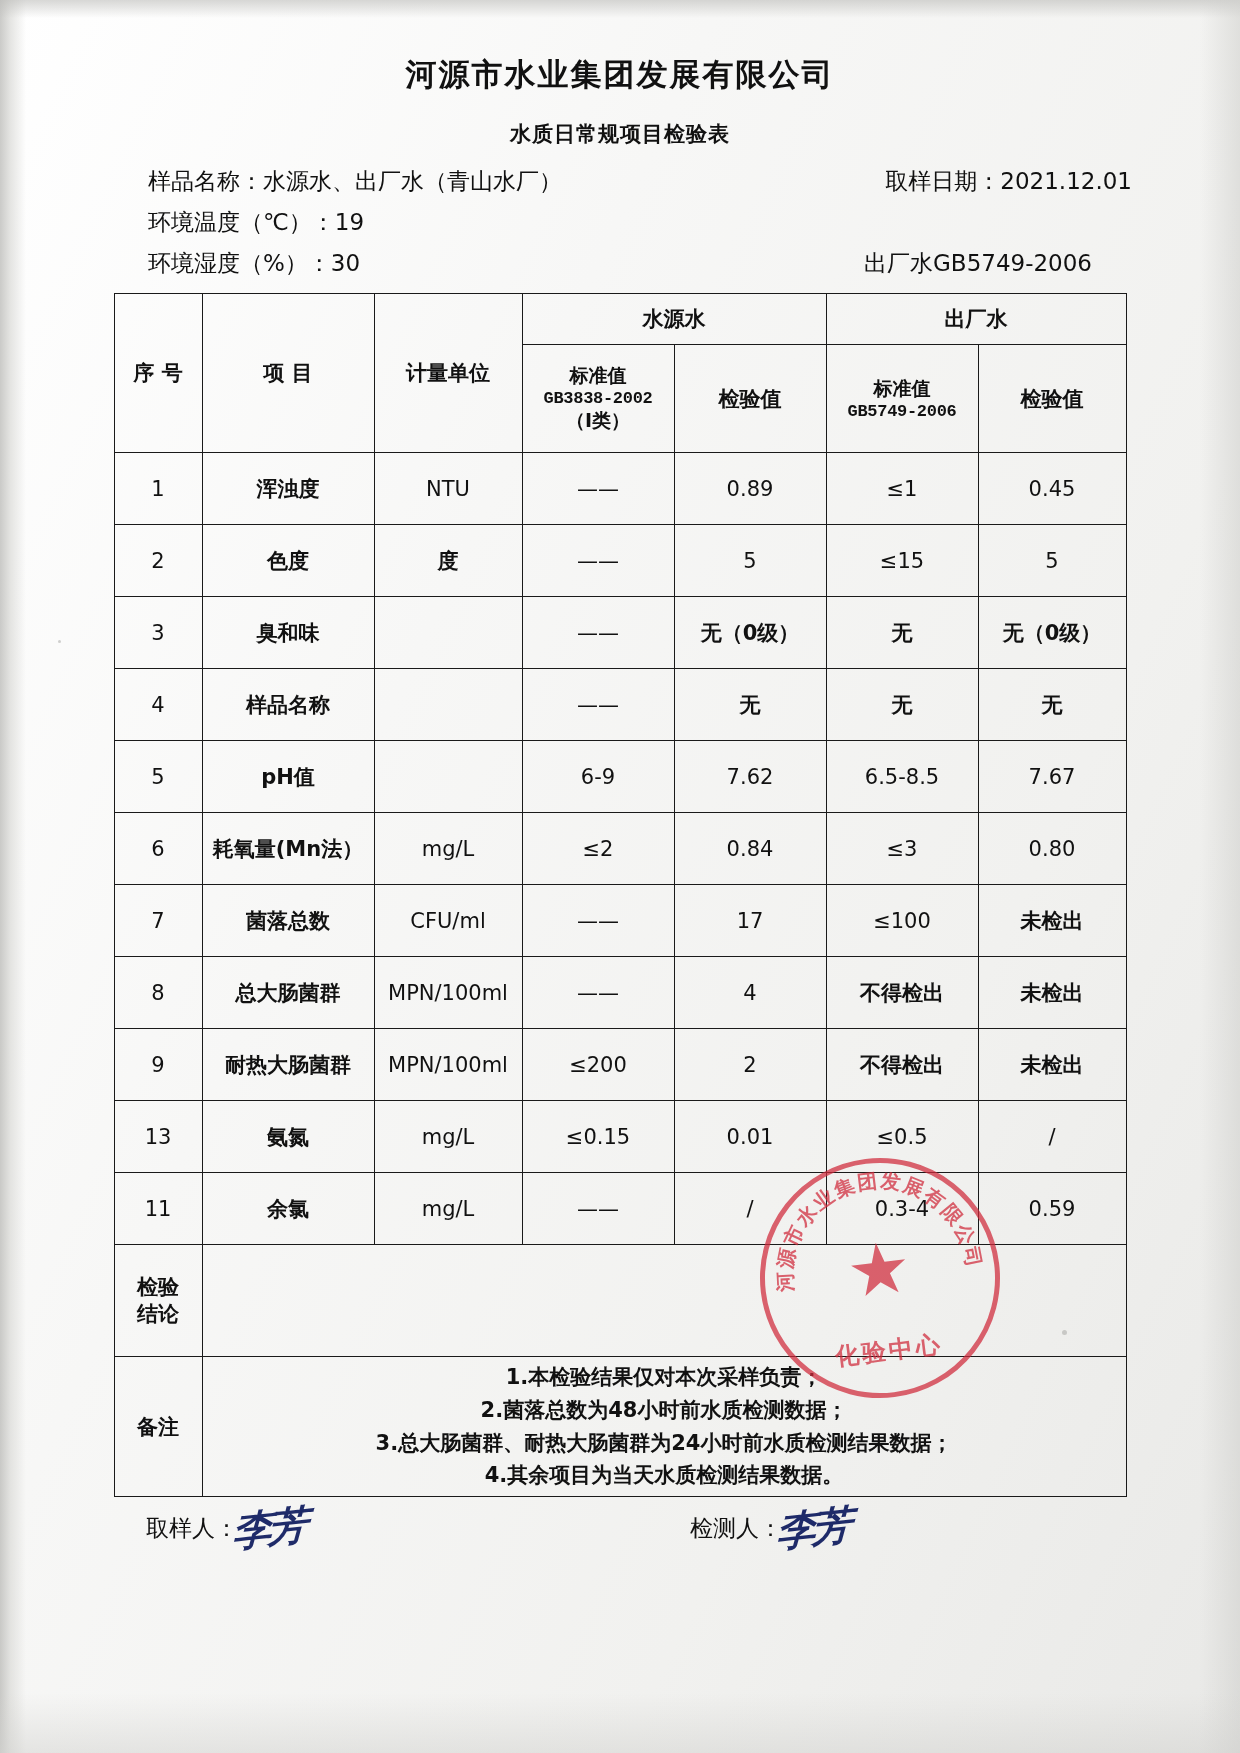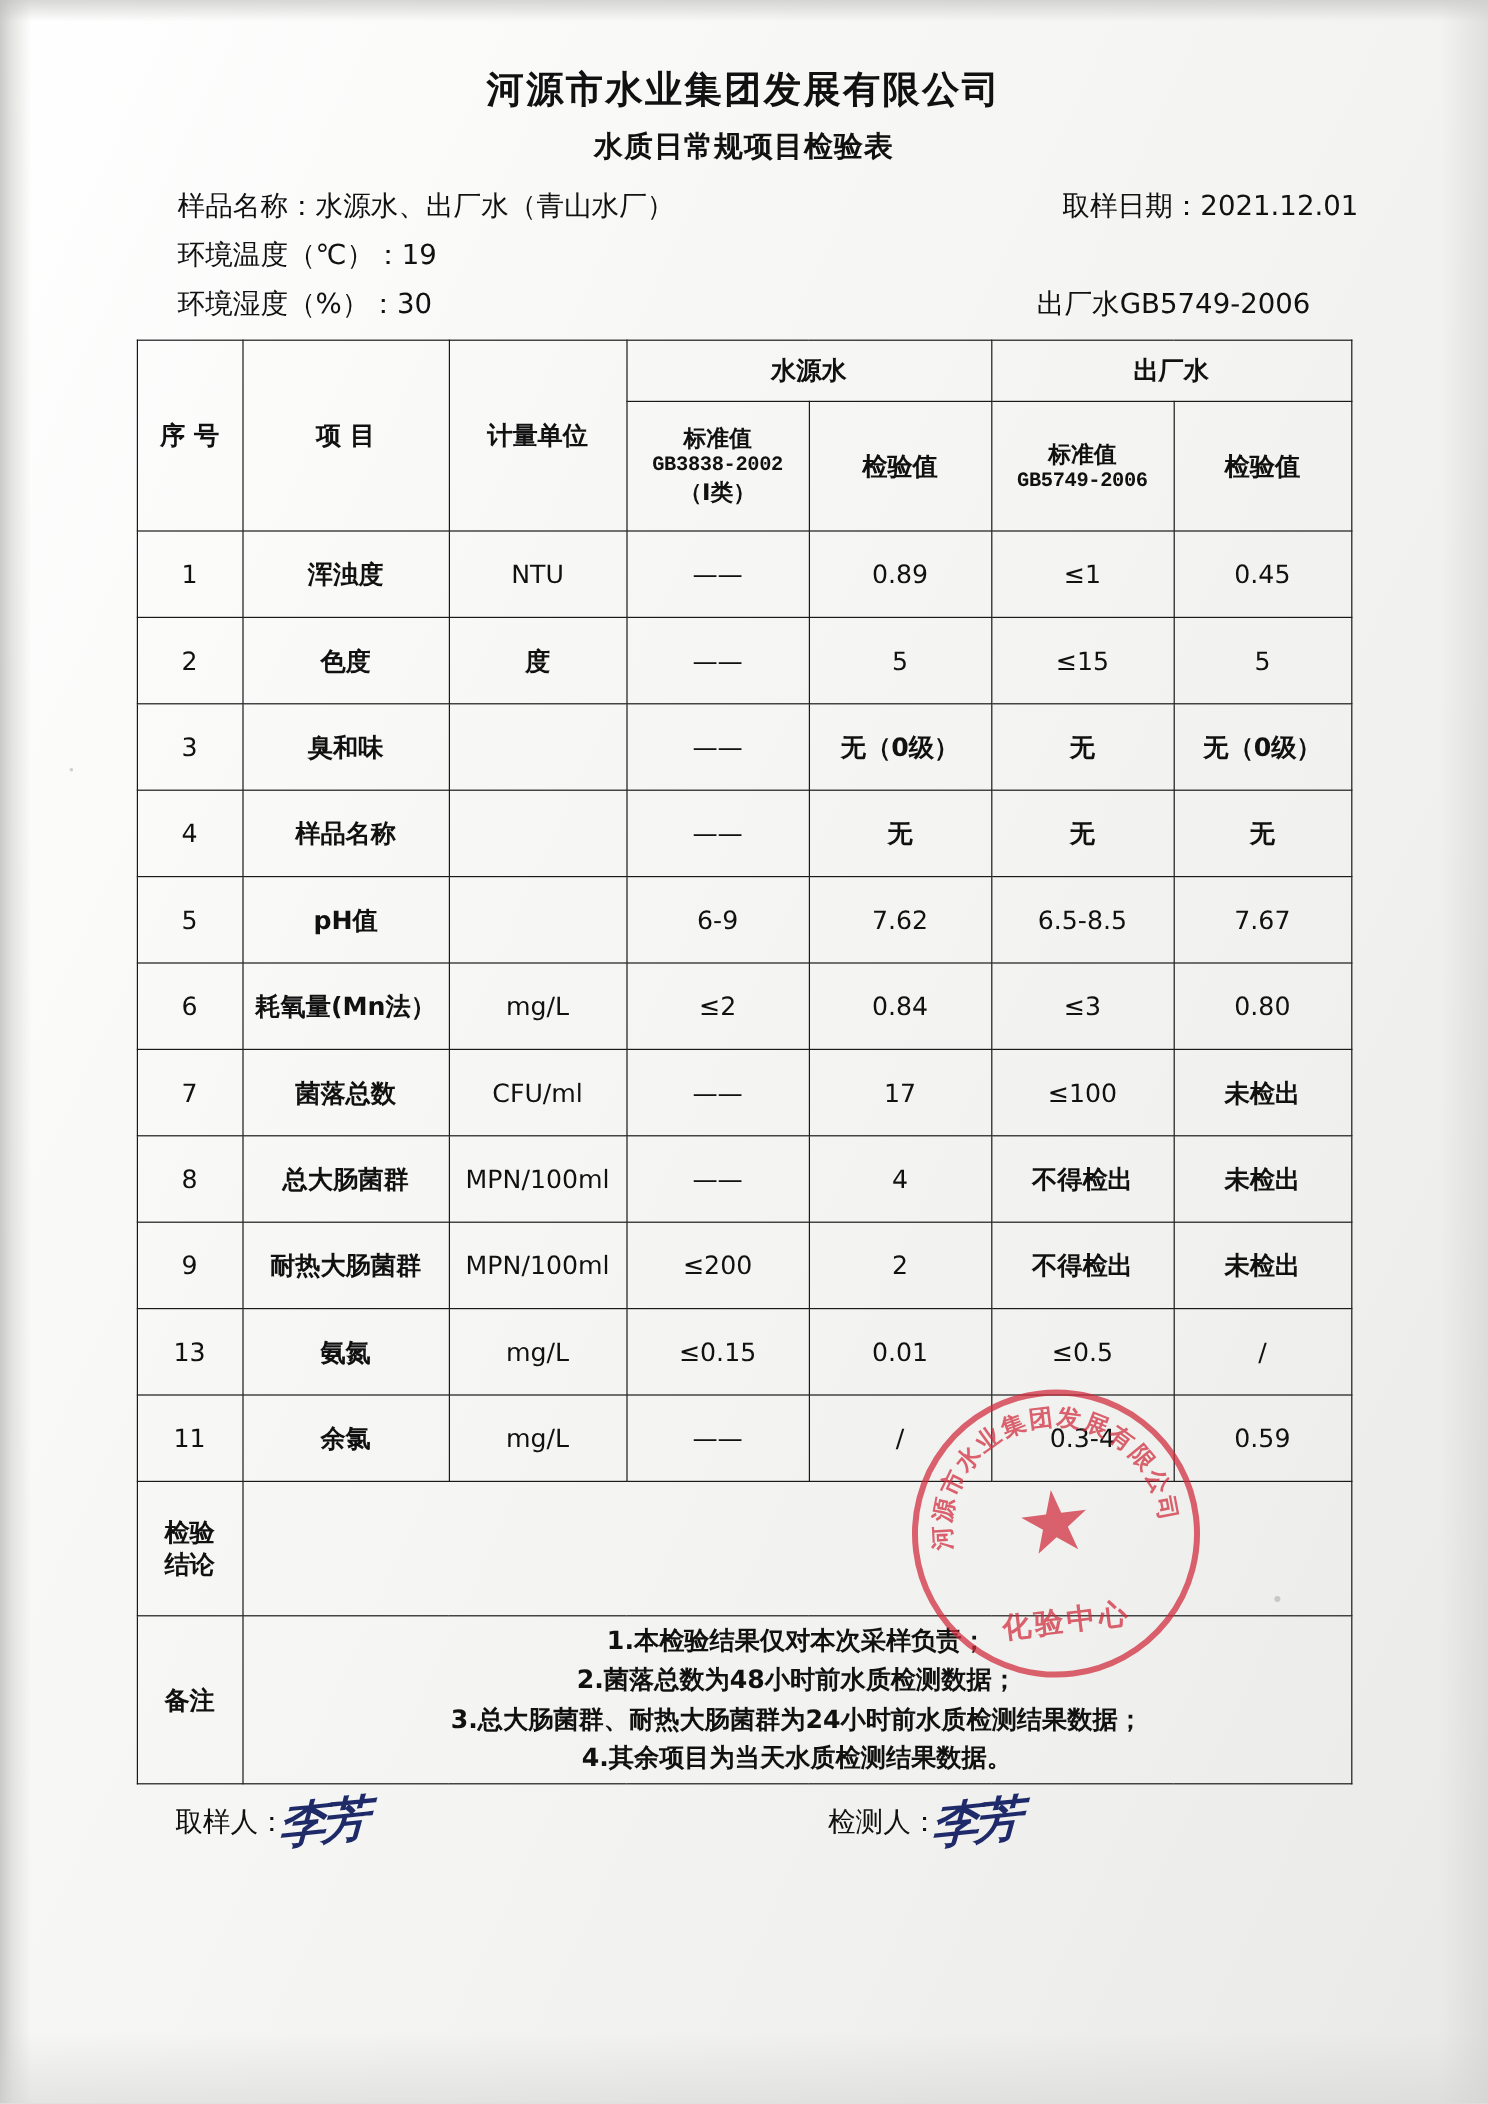--- a/index.html
+++ b/index.html
@@ -57,24 +57,24 @@
     text-align: center;
     font-size: 31px;
     font-weight: bold;
     letter-spacing: 2px;
     margin-top: 54px;
     font-family: "DejaVu Sans", "Liberation Sans", sans-serif;
     color: #111;
   }
   .title-sub {
     text-align: center;
-    font-size: 24px;
+    font-size: 21px;
     font-weight: bold;
     letter-spacing: 1px;
-    margin-top: 10px;
+    margin-top: 24px;
     font-family: "DejaVu Sans", "Liberation Sans", sans-serif;
     color: #111;
   }
 
   .meta {
     margin: 18px 0 0 0;
     padding: 0 108px 0 148px;
     font-size: 23px;
     font-family: "DejaVu Sans", "Liberation Sans", sans-serif;
     color: #111;

